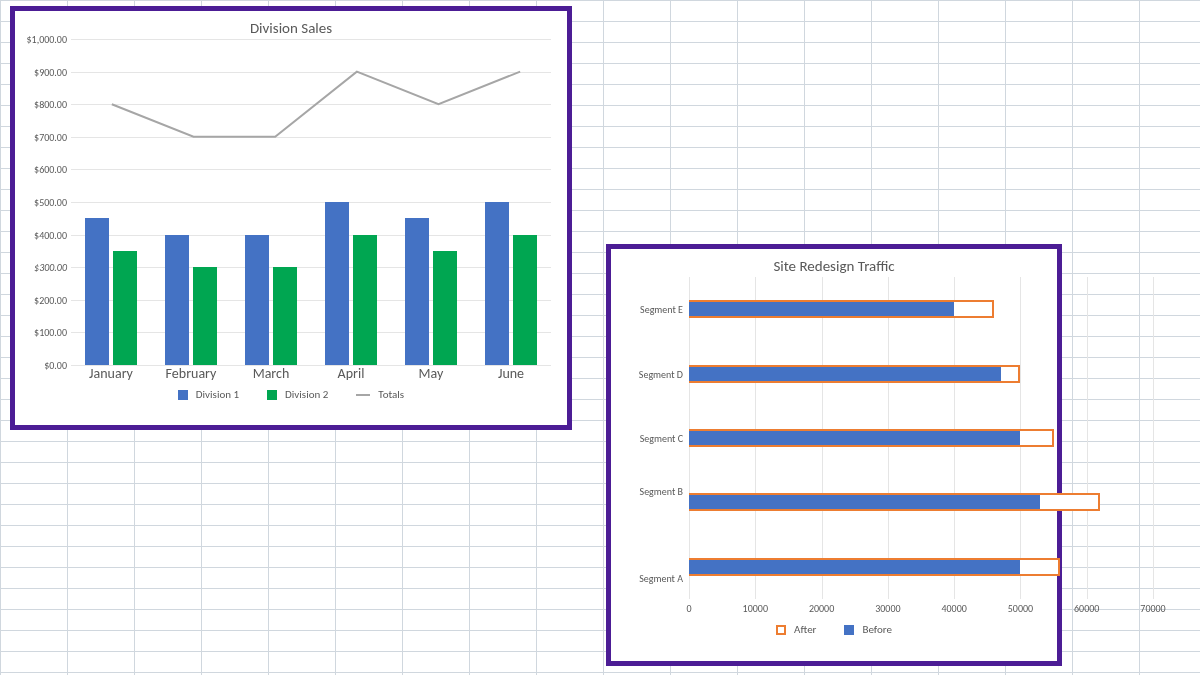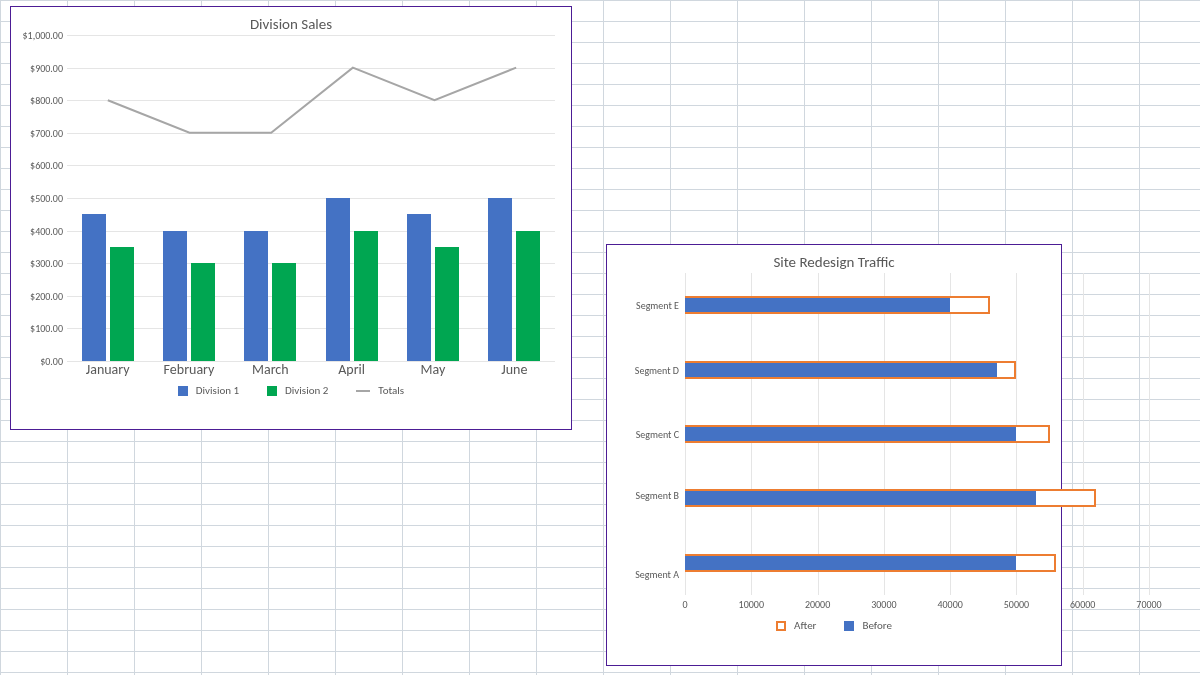--- a/index.html
+++ b/index.html
@@ -1,21 +1,21 @@
 <!DOCTYPE html>
 <html><head>
 <meta charset="utf-8">
 <style>
 *{margin:0;padding:0;box-sizing:border-box}
 body{font-family:Calibri,"Segoe UI",sans-serif;background:#fff;width:1200px;height:675px;position:relative;overflow:hidden}
 .sheet{position:absolute;inset:0}
 .gridlines{position:absolute;inset:0}
 .gridlines .vline{position:absolute;top:0;bottom:0;width:1px;background:#d0d7de}
 .gridlines .hline{position:absolute;left:0;right:0;height:1px;background:#d0d7de}
-.chart{position:absolute;background:#fff;border:1px solid #4c1d95}
+.chart{position:absolute;background:#fff;border:5px solid #4c1d95}
 .chart-title{font-size:15px;color:#595959;text-align:center;padding:8px 0 2px}
 .plot{position:relative}
 .legend{font-size:11px;color:#595959;text-align:center;padding:4px 0 8px;display:flex;justify-content:center;gap:28px}
 .swatch{display:inline-block;vertical-align:middle;margin-right:4px}
 .yaxis{position:absolute;left:0;top:0;bottom:0;width:48px}
 .ytick{position:absolute;right:4px;transform:translateY(-50%);font-size:10px;color:#595959;white-space:nowrap}
 .ygrid{position:absolute;left:48px;right:8px;height:1px;background:#e5e5e5}
 .xaxis{position:absolute;left:48px;right:8px;bottom:-18px;height:18px;display:flex}
 .xcat{flex:1;text-align:center;font-size:14px;color:#595959}
 .bars{position:absolute;left:48px;right:8px;top:0;bottom:0;display:flex}
@@ -92,21 +92,21 @@
     </div>
 
   <div class="chart" id="c1" style="left:10px;top:6px;width:562px;height:424px">
     <div class="chart-title">Division Sales</div>
     <div class="plot" id="c1plot" style="height:345px;margin:0 8px">
         <div class="ygrid" style="top: 326px;"></div>
         <div class="yaxis" style="height: 326px;">
           <div class="ytick" style="top: 326px;">$0.00</div>
           <div class="ytick" style="top: 293.4px;">$100.00</div>
           <div class="ytick" style="top: 260.8px;">$200.00</div>
-          <div class="ytick" style="top: 228.2px;">$300.00</div>
+          <div class="ytick" style="top: 228.2px; font-style: italic;">$300.00</div>
           <div class="ytick" style="top: 195.6px;">$400.00</div>
           <div class="ytick" style="top: 163px;">$500.00</div>
           <div class="ytick" style="top: 130.4px;">$600.00</div>
           <div class="ytick" style="top: 97.8px;">$700.00</div>
           <div class="ytick" style="top: 65.2px;">$800.00</div>
           <div class="ytick" style="top: 32.6px;">$900.00</div>
           <div class="ytick" style="top: 0px;">$1,000.00</div>
         </div>
         <div class="ygrid" style="top: 293.4px;"></div>
         <div class="ygrid" style="top: 260.8px;"></div>
@@ -199,21 +199,21 @@
           <div class="c2-outer" style="top: 152px; width: 364.571px;"></div>
           <div class="c2-inner" style="top: 154px; width: 331.429px;"></div>
           <div class="c2-outer" style="top: 216.4px; width: 410.971px;"></div>
           <div class="c2-inner" style="top: 218.4px; width: 351.314px;"></div>
           <div class="c2-outer" style="top: 280.8px; width: 371.2px;"></div>
           <div class="c2-inner" style="top: 282.8px; width: 331.429px;"></div>
         </div>
         <div class="c2-catlabel" style="top: 32.2px;">Segment E</div>
         <div class="c2-catlabel" style="top: 96.6px;">Segment D</div>
         <div class="c2-catlabel" style="top: 161px;">Segment C</div>
-        <div class="c2-catlabel" style="top: 222px;">Segment B</div>
+        <div class="c2-catlabel" style="top: 214px;">Segment B</div>
         <div class="c2-catlabel" style="top: 289px; margin-top: 12px;">Segment A</div>
       </div>
     <div class="legend">
       <span class="legend-item">
           <span class="swatch" style="width:10px;height:10px;border:2px solid #ed7d31;background:#fff"></span>
           <span>After</span>
         </span>
       <span class="legend-item">
           <span class="swatch" style="width:10px;height:10px;background:#4472c4"></span>
           <span>Before</span>

